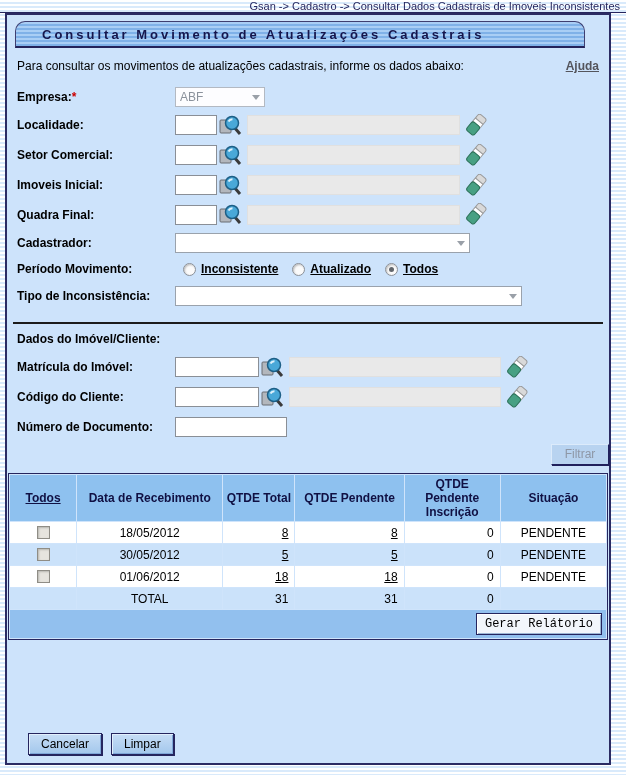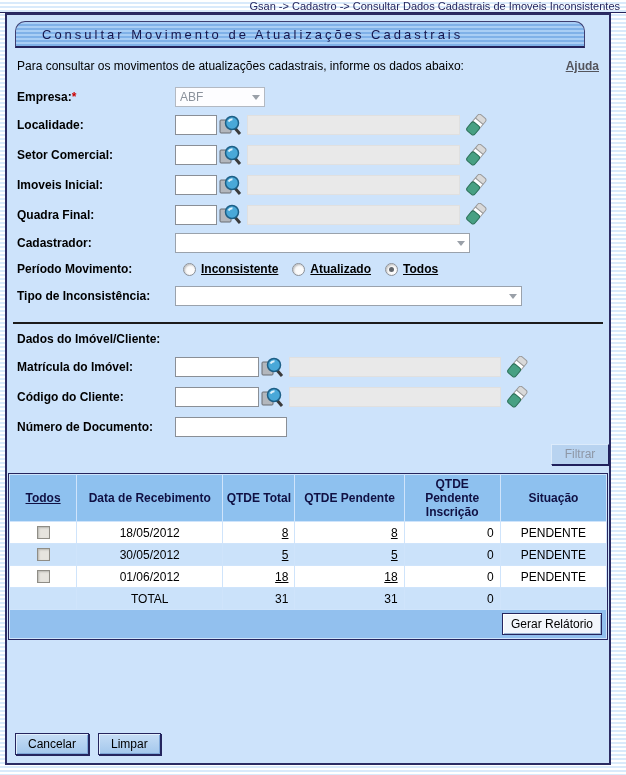--- a/index.html
+++ b/index.html
@@ -24,21 +24,21 @@
     border:2px solid #2b2b63; background:#cde3fb;
   }
   
   .titlebar {
     margin:6px 24px 0 8px; height:27px;
     border:1px solid #3e3e70; border-bottom:2px solid #23235a;
     border-radius:10px 10px 0 0;
     background:repeating-linear-gradient(to bottom,#a9cef5 0 2px,#7fb1e8 2px 4px);
     display:flex; align-items:center;
     padding-left:26px;
-    font-weight:normal; font-size:13px; letter-spacing:3px; color:#16164c;
+    font-weight:bold; font-size:13px; letter-spacing:3px; color:#16164c;
   }
   .introrow {
     display:flex; justify-content:space-between; align-items:flex-end;
     margin:11px 10px 0 10px; font-size:12px;
   }
   .helplink { font-weight:bold; color:#54555c; text-decoration:underline; cursor:pointer; }
   .formarea { margin-top:10px; }
   .frow { display:flex; align-items:center; padding-left:10px; }
   .h27{height:27px}.h28{height:28px}.h29{height:29px}.h30{height:30px}.h26{height:26px}
   .flabel { width:158px; font-weight:bold; font-size:12px; flex:none; }
@@ -100,25 +100,25 @@
   td.ctr, th.ctr { text-align:center; }
   td.rgt { text-align:right; }
   .thlink { text-decoration:underline; cursor:pointer; color:#101043; }
   a.numlink { color:#000; text-decoration:underline; cursor:pointer; }
   .cb {
     width:13px; height:13px; background:#e6e4de; border:1px solid #8f8d86;
     box-shadow:inset 1px 1px 2px rgba(0,0,0,0.2); margin:0 auto; cursor:pointer;
   }
   tr.gridfooter td { background:#92c0ee; height:28px; text-align:right; padding-right:4px; }
   .btn-gerar {
-    background:#f2f6fb; color:#000; font-size:12px; font-family:Liberation Sans, sans-serif;
+    background:#f2f6fb; color:#000; font-size:12px; font-family:Liberation Mono, monospace;
     border:1px solid #25255e; padding:3px 8px;
     box-shadow:inset 1px 1px 0 #ffffff, inset -1px -1px 0 #9db6d4; cursor:pointer;
   }
-  .bottombtns { position:absolute; left:8px; bottom:8px; display:flex; gap:9px; }
+  .bottombtns { position:absolute; left:21px; bottom:8px; display:flex; gap:9px; }
   .btn-blue {
     background:linear-gradient(#c6ddf6,#a3c7ec); color:#000; font-size:12px;
     font-family:"Liberation Sans",sans-serif; border:1px solid #25255e; padding:3px 12px;
     box-shadow:inset 1px 1px 0 #e2effc, inset -1px -1px 0 #7ea6d8, 1px 1px 0 #25255e;
     cursor:pointer;
   }
   svg { display:block; }
 </style>
 </head>
 <body>

